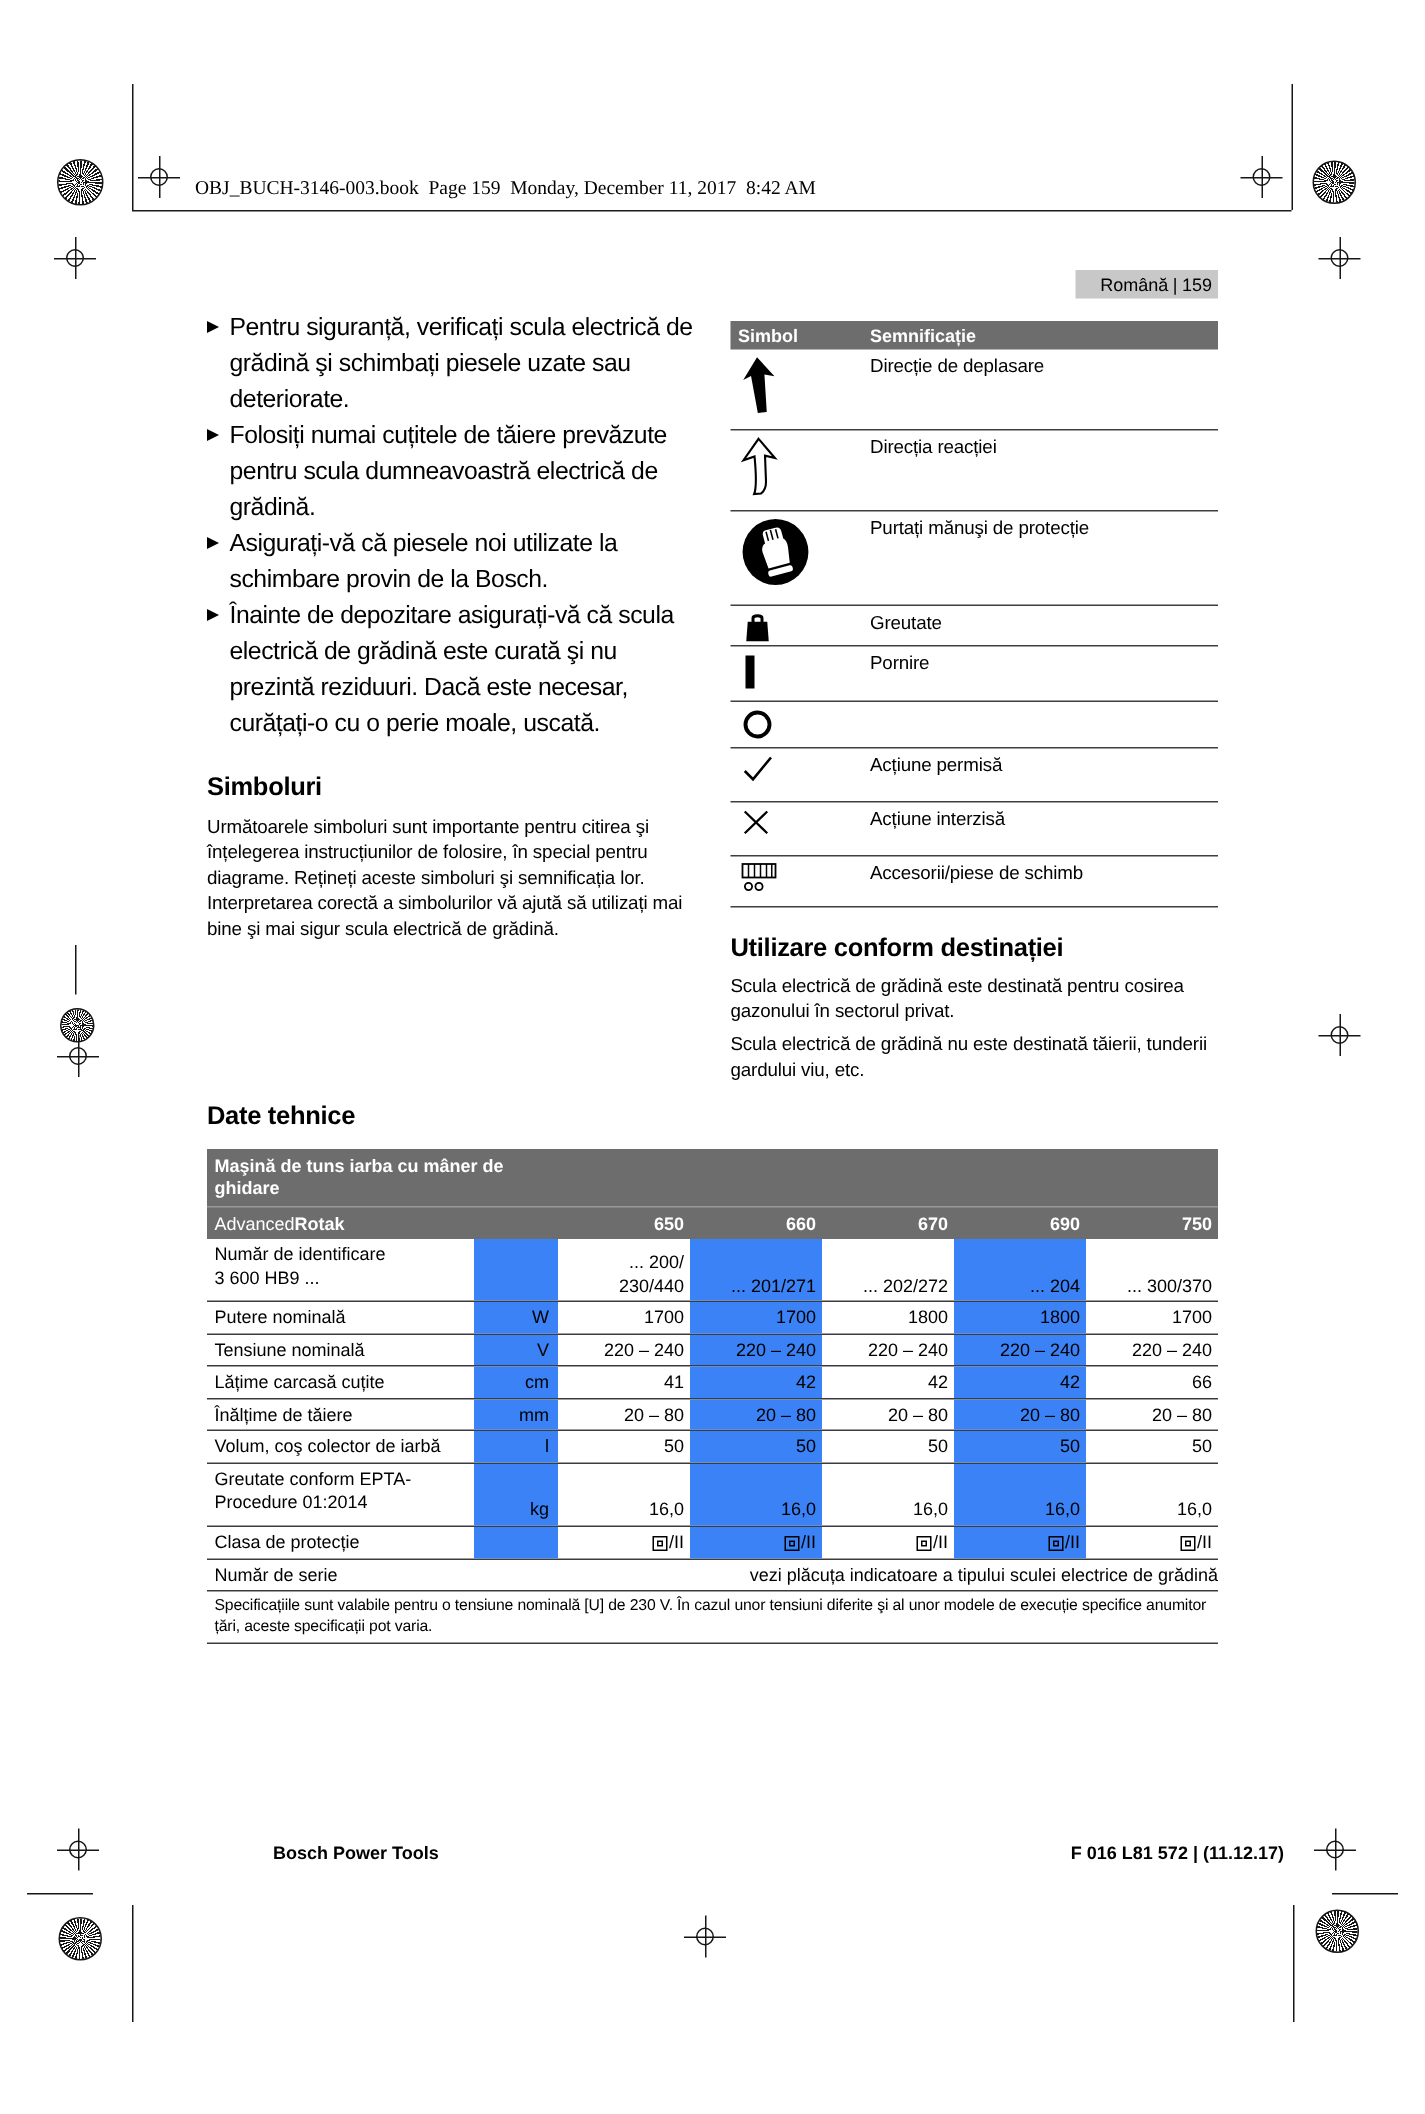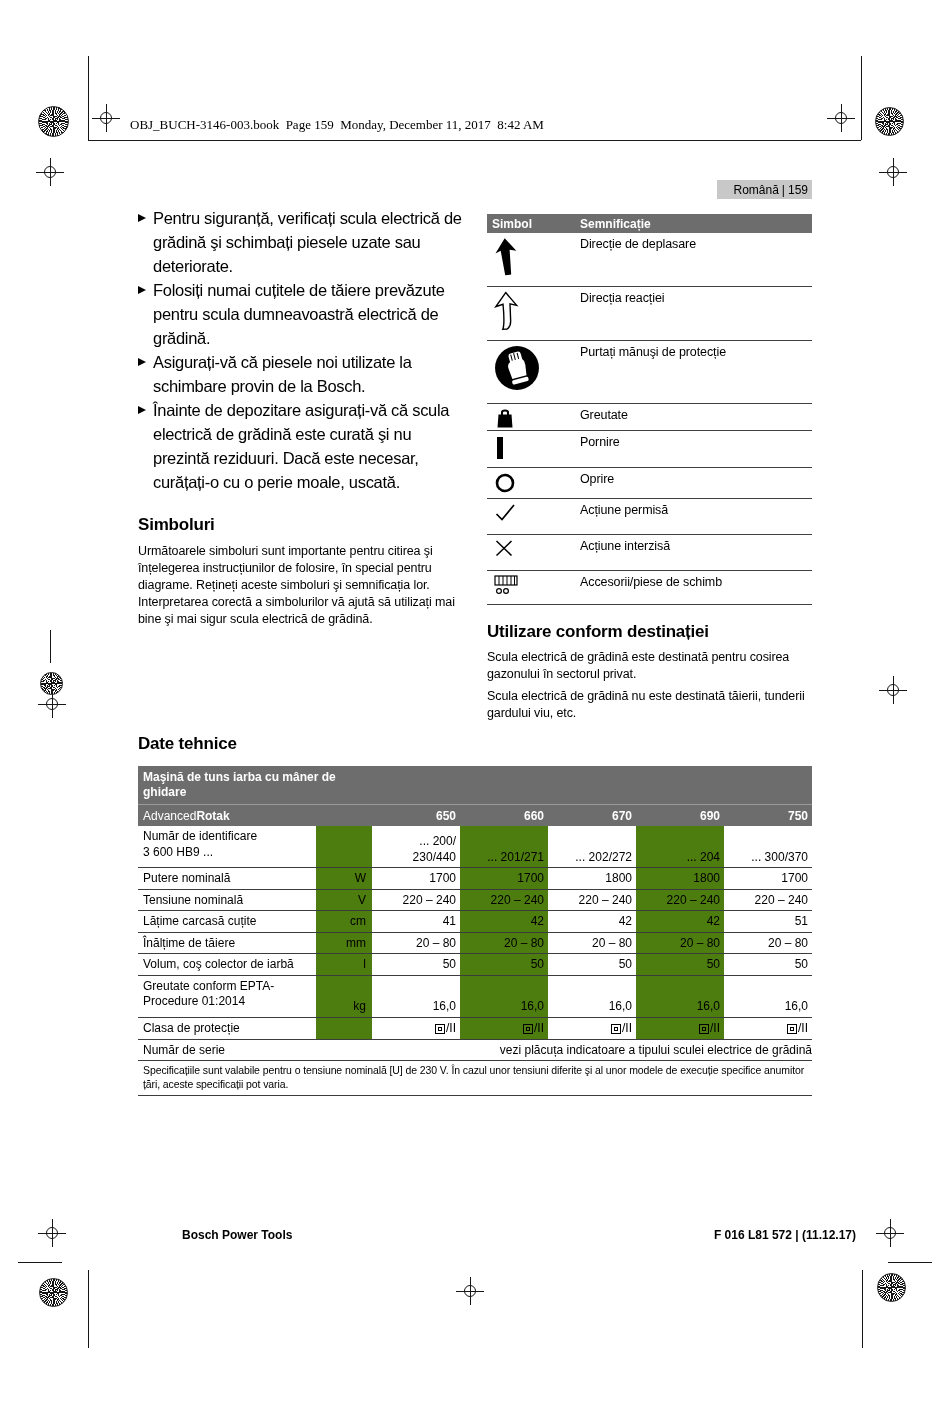--- a/index.html
+++ b/index.html
@@ -59,21 +59,21 @@
   .t-models .sp{width:56px;}
   .t-models .m{width:88px;text-align:right;padding-right:4px;box-sizing:border-box;font-weight:bold;}
   .t-row{display:flex;border-bottom:1px solid #3c3c3c;min-height:21.5px;box-sizing:border-box;}
   .t-row.tall{min-height:42px;}
   .c-label{width:178px;padding:3px 0 2px 5px;box-sizing:border-box;line-height:15.5px;}
   .c-label span{display:block;}
   .c-unit{width:56px;padding:3px 6px 2px 0;box-sizing:border-box;text-align:right;
     display:flex;flex-direction:column;justify-content:flex-end;line-height:15.5px;}
   .c-val{width:88px;padding:3px 4px 2px 0;box-sizing:border-box;text-align:right;
     display:flex;flex-direction:column;justify-content:flex-end;line-height:15.5px;align-items:flex-end;}
-  .shade{background:#4d7c0f;}
+  .shade{background:#3b82f6;}
   .prot{display:flex;justify-content:flex-end;align-items:center;}
   .dins{width:10px;height:10px;border:1px solid #000;display:inline-flex;align-items:center;
     justify-content:center;box-sizing:border-box;margin-right:1px;}
   .dins i{display:block;width:4px;height:4px;border:1px solid #000;box-sizing:border-box;}
   .c-serial{flex:1;text-align:right;padding:3px 0 2px 0;line-height:15.5px;}
   .t-note{border-bottom:1px solid #3c3c3c;font-size:10.5px;line-height:13.5px;
     padding:3px 2px 4px 5px;letter-spacing:-0.1px;}
 
   
   .footer{left:138px;top:1228px;width:674px;display:flex;justify-content:space-between;
@@ -200,21 +200,20 @@
       </div>
       <div class="sym-label">Pornire</div>
     </div>
 
     <div class="sym-row" style="height:31px;">
       <div class="sym-icon">
         <svg width="22" height="22" viewBox="0 0 22 22">
             <circle cx="11" cy="11" r="8" fill="none" stroke="#000" stroke-width="2.6"></circle>
           </svg>
       </div>
-      <div class="sym-label">Oprire</div>
     </div>
 
     <div class="sym-row" style="height:36px;">
       <div class="sym-icon">
         <svg width="22" height="19" viewBox="0 0 22 19">
             <path d="M2.5 11 L8 16.5 L20 2" fill="none" stroke="#000" stroke-width="1.7"></path>
           </svg>
       </div>
       <div class="sym-label">Acțiune permisă</div>
     </div>
@@ -305,21 +304,21 @@
 
     <div class="t-row">
       <div class="c-label">
           <span>Lățime carcasă cuțite</span>
         </div>
       <div class="c-unit shade">cm</div>
       <div class="c-val">41</div>
       <div class="c-val shade">42</div>
       <div class="c-val">42</div>
       <div class="c-val shade">42</div>
-      <div class="c-val">51</div>
+      <div class="c-val">66</div>
     </div>
 
     <div class="t-row">
       <div class="c-label">
           <span>Înălțime de tăiere</span>
         </div>
       <div class="c-unit shade">mm</div>
       <div class="c-val">20 – 80</div>
       <div class="c-val shade">20 – 80</div>
       <div class="c-val">20 – 80</div>

